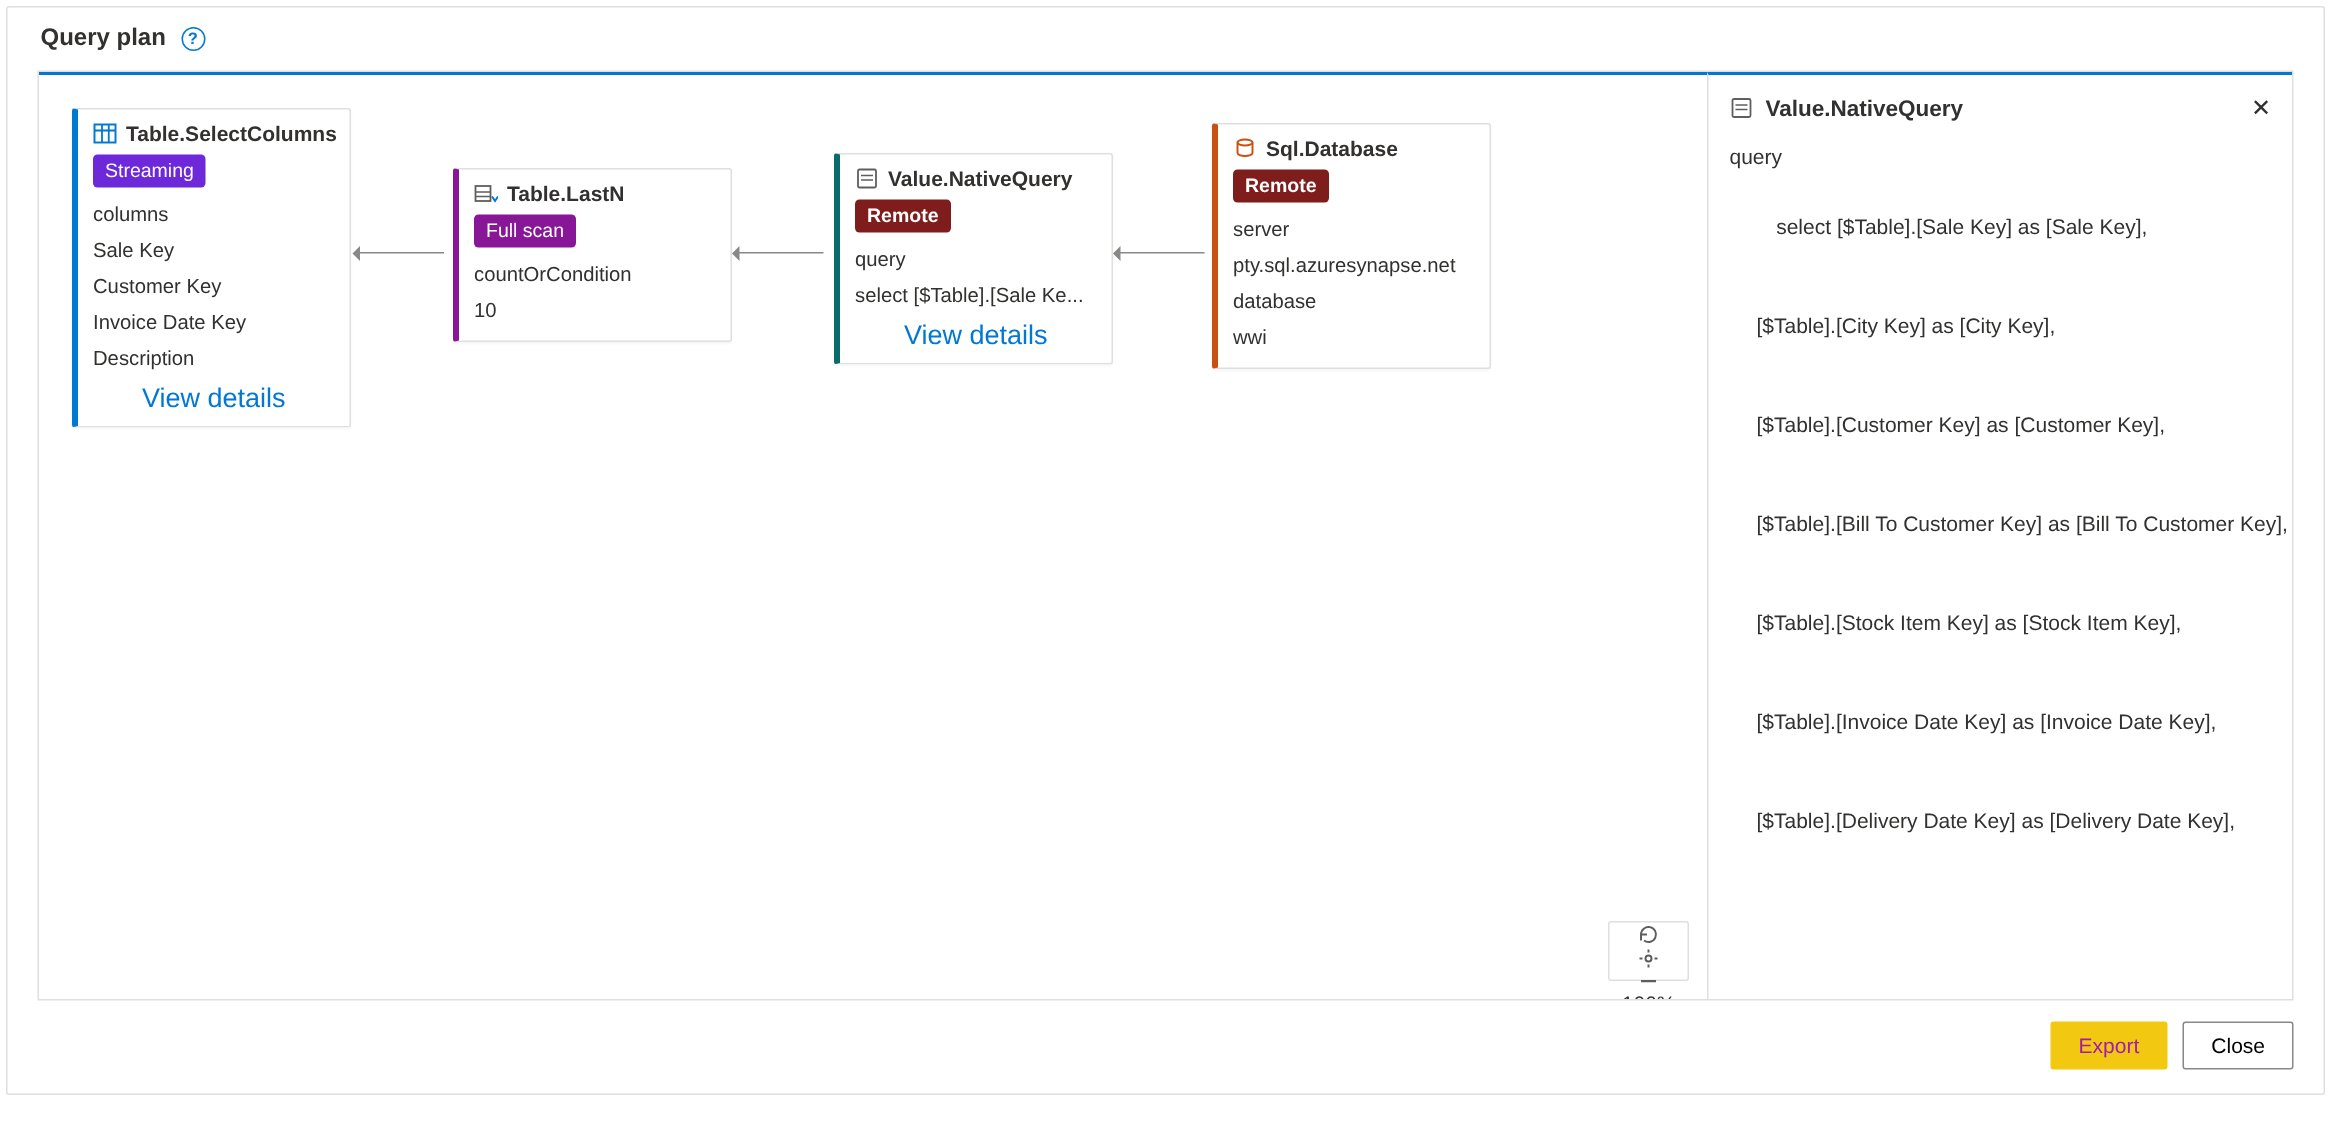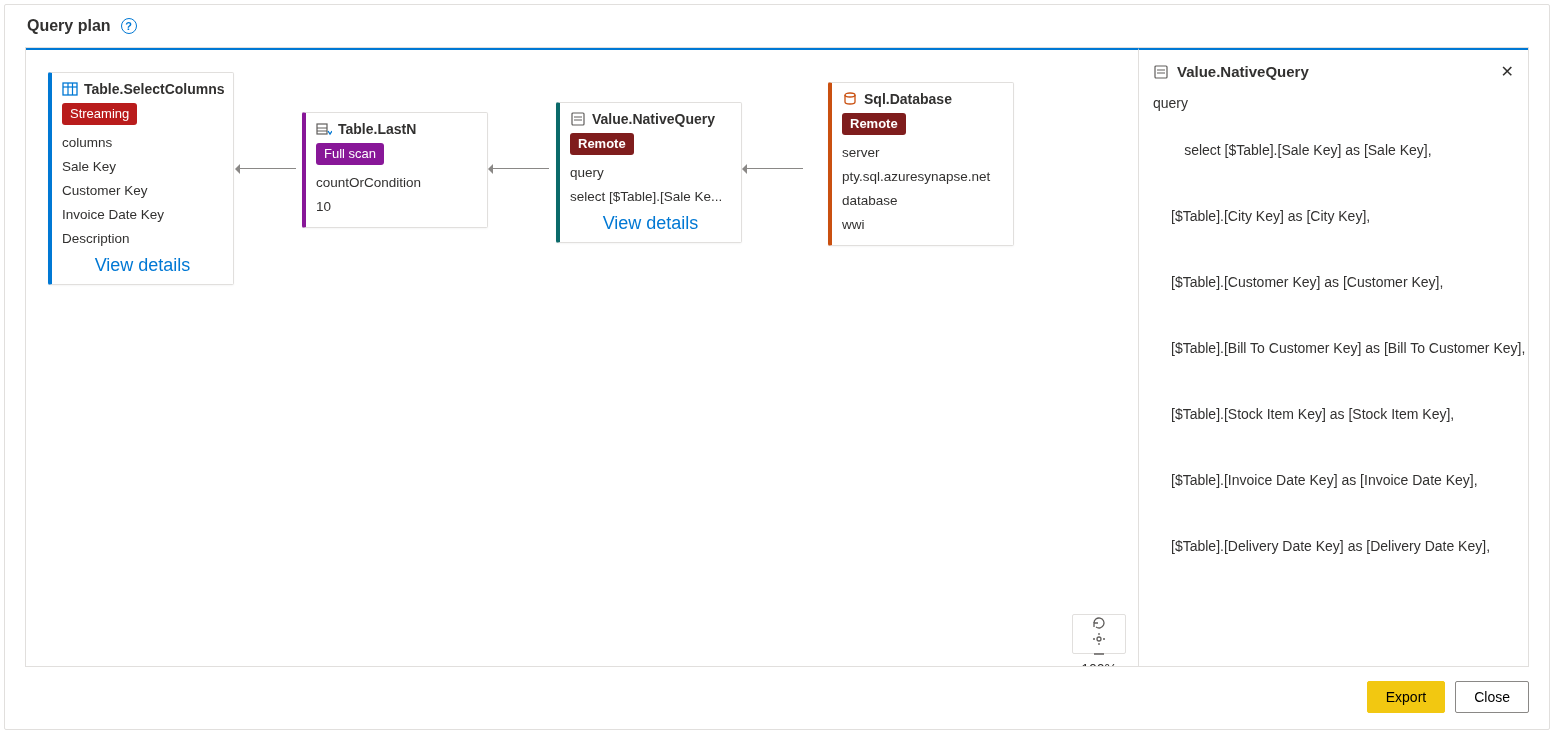--- a/index.html
+++ b/index.html
@@ -69,21 +69,21 @@
   .title-icon { width:16px; height:16px; display:inline-flex; align-items:center; justify-content:center; }
   .badge {
     display:inline-block;
     color:#fff;
     padding:2px 8px;
     border-radius:3px;
     font-size:13px;
     margin-bottom:6px;
     line-height:18px;
   }
-  .badge.streaming { background:#b91c1c;text-align:center; }
+  .badge.streaming { background:#6d28d9;text-align:center; }
   .badge.fullscan { background:#881798; }
   .badge.remote { background:#7f1d1d;font-weight:bold; }
   .node-row {
     font-size:13.5px;
     color:#323130;
     padding:2px 0;
     line-height:20px;
     white-space:nowrap;
     overflow:hidden;
     text-overflow:ellipsis;
@@ -157,21 +157,21 @@
     padding:7px 18px;
     border:1px solid #8a8886;
     background:#fff;
     font-size:14px;
     cursor:pointer;
     border-radius:2px;
   }
   .btn.primary {
     background:#f2c811;
     border-color:#f2c811;
-    color:#000000;
+    color:#a21caf;
   }
 </style>
 </head>
 <body>
 
 <div class="outer-frame">
 
   <div class="header">
     <h1>Query plan</h1>
     <span class="info-icon">?</span>
@@ -233,21 +233,21 @@
               </svg>
           </span>
           <span>Value.NativeQuery</span>
         </div>
         <span class="badge remote">Remote</span>
         <div class="node-row">query</div>
         <div class="node-row">select [$Table].[Sale Ke...</div>
         <div class="view-details">View details</div>
       </div>
 
-      <div class="node orange" style="left:802px; top:32px;">
+      <div class="node orange" style="left:782px; top:32px;">
         <div class="node-title">
           <span class="title-icon">
             <svg width="16" height="16" viewBox="0 0 16 16">
                 <ellipse cx="8" cy="4" rx="5" ry="2" fill="none" stroke="#ca5010" stroke-width="1.3"></ellipse>
                 <path d="M3 4 v7 a5 2 0 0 0 10 0 v-7" fill="none" stroke="#ca5010" stroke-width="1.3"></path>
               </svg>
           </span>
           <span>Sql.Database</span>
         </div>
         <span class="badge remote">Remote</span>

